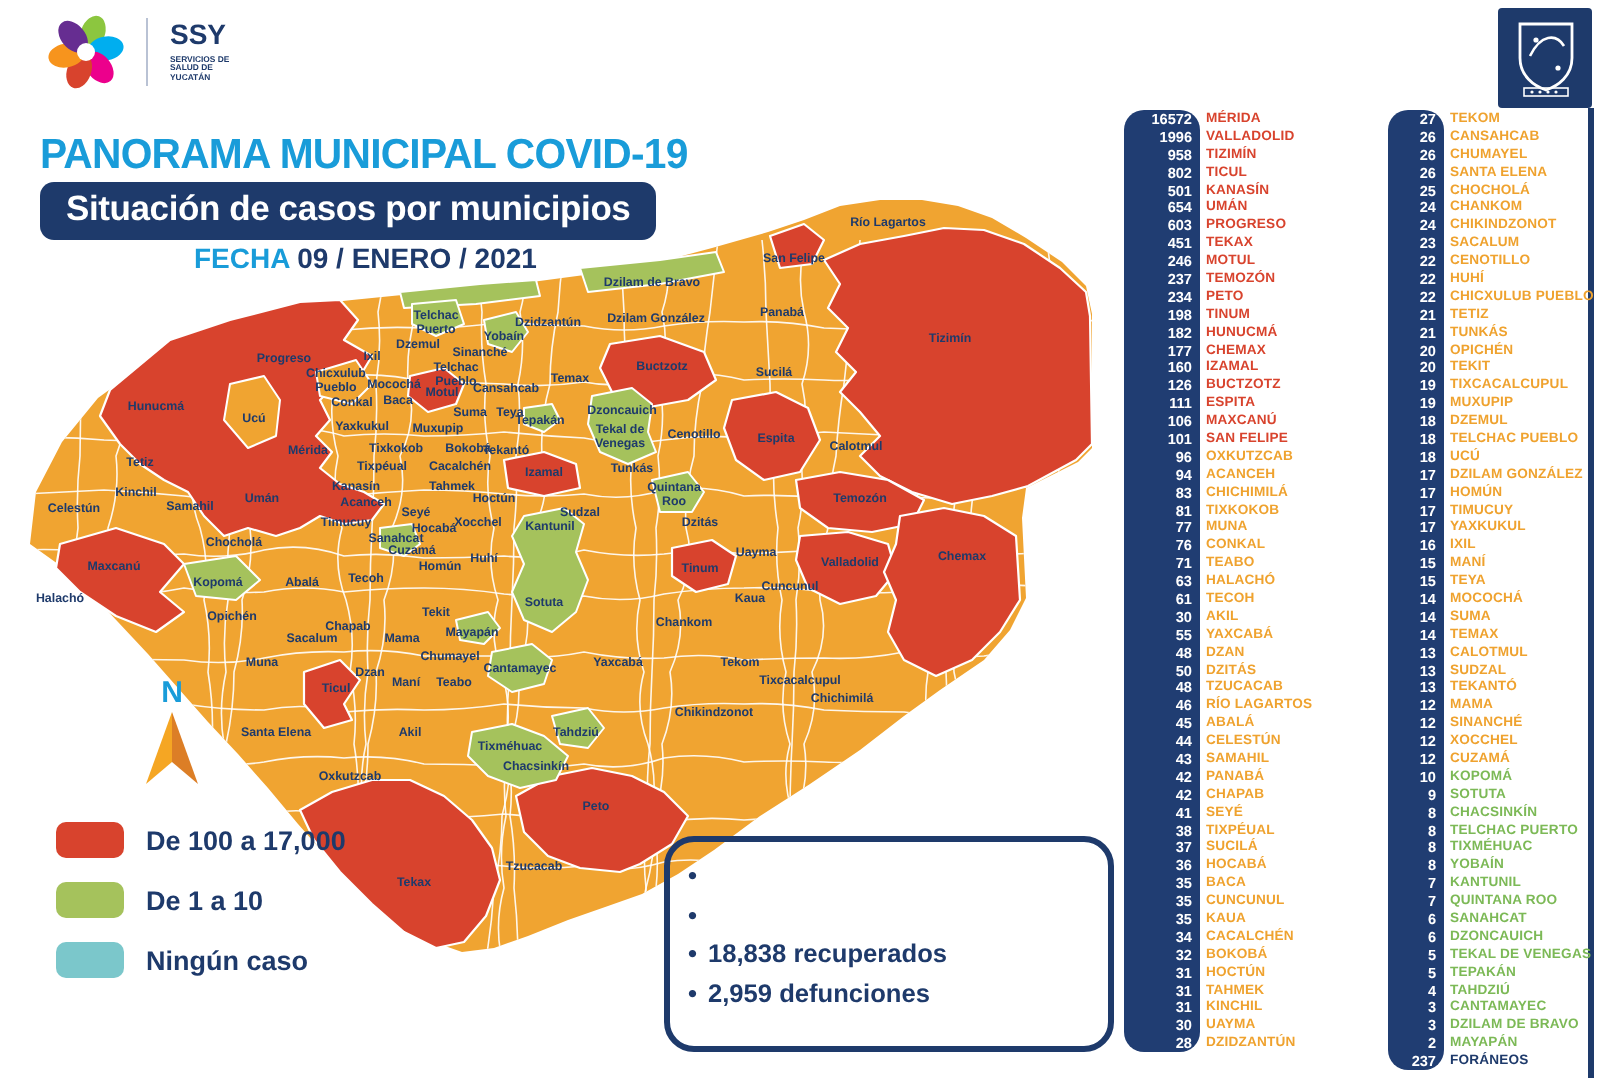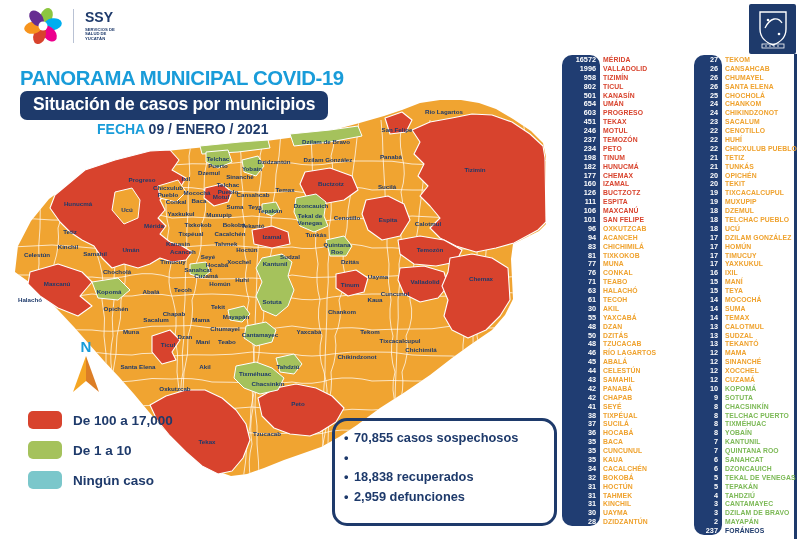--- a/index.html
+++ b/index.html
@@ -316,21 +316,20 @@
       <div class="legend-row">
         <div class="legend-swatch" style="background: rgb(123, 199, 203);"></div>
         <span class="legend-label">Ningún caso</span>
       </div>
     </div>
 
   <div id="stats-box" class="abs">
     <div id="stats-lines">
         <div class="stat-line">
           <span class="stat-bullet">•</span>
-          <span>70,855 casos sospechosos</span>
         </div>
         <div class="stat-line">
           <span class="stat-bullet"></span>
         </div>
         <div class="stat-line">
           <span class="stat-bullet">•</span>
         </div>
         <div class="stat-line">
           <span class="stat-bullet">•</span>
           <span>18,838 recuperados</span>

